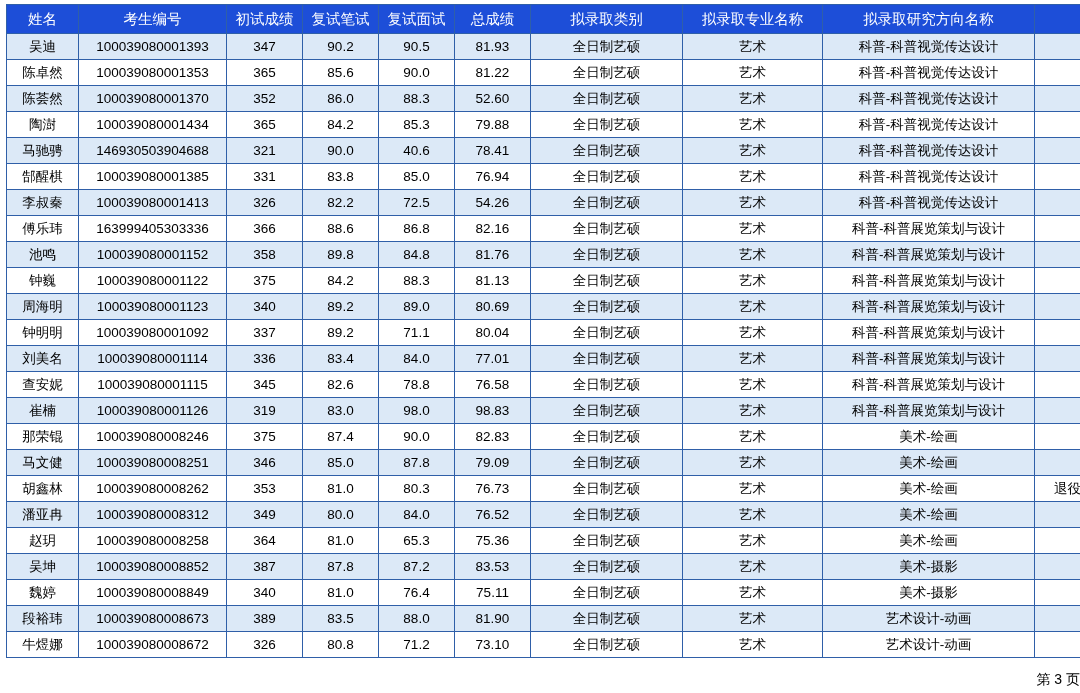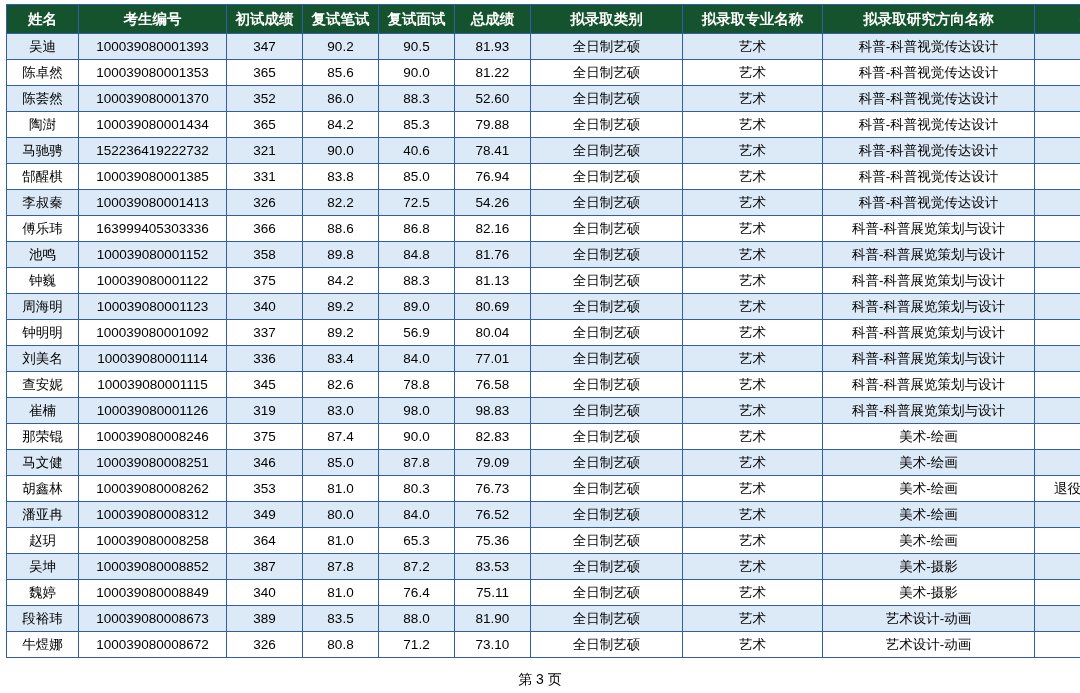--- a/index.html
+++ b/index.html
@@ -62,42 +62,42 @@
     border: 1px solid #2f5fa8;
     text-align: center;
     font-size: 13.5px;
     color: #000;
     height: 25px;
     padding: 0 2px;
     overflow: hidden;
     white-space: nowrap;
   }
   table.grid thead th {
-    background: #14532d;
+    background: #1d4ed8;
     color: #ffffff;
-    font-weight: bold;
+    font-weight: normal;
     font-size: 14.5px;
     height: 28px;
     border: 1px solid #2f5fa8;
   }
   tbody tr.alt td {
     background: #dce9f7;
   }
   tbody tr.plain td {
     background: #ffffff;
   }
   td.num {
     font-family: "Liberation Sans", sans-serif;
   }
   .footer {
     position: absolute;
     left: 0;
     bottom: 8px;
     width: 1080px;
-    text-align: center;
+    text-align: right;
     font-size: 14px;
     color: #000;
     z-index: 10;
   }
 </style>
 </head>
 <body>
 
 <div id="page">
 
@@ -177,21 +177,21 @@
           <td class="num">84.2</td>
           <td class="num">85.3</td>
           <td class="num">79.88</td>
           <td>全日制艺硕</td>
           <td>艺术</td>
           <td>科普-科普视觉传达设计</td>
           <td></td>
         </tr>
         <tr class="alt">
           <td>马驰骋</td>
-          <td class="num">152236419222732</td>
+          <td class="num">146930503904688</td>
           <td class="num">321</td>
           <td class="num">90.0</td>
           <td class="num">40.6</td>
           <td class="num">78.41</td>
           <td>全日制艺硕</td>
           <td>艺术</td>
           <td>科普-科普视觉传达设计</td>
           <td></td>
         </tr>
         <tr class="plain">
@@ -264,21 +264,21 @@
           <td>全日制艺硕</td>
           <td>艺术</td>
           <td>科普-科普展览策划与设计</td>
           <td></td>
         </tr>
         <tr class="plain">
           <td>钟明明</td>
           <td class="num">100039080001092</td>
           <td class="num">337</td>
           <td class="num">89.2</td>
-          <td class="num">56.9</td>
+          <td class="num">71.1</td>
           <td class="num">80.04</td>
           <td>全日制艺硕</td>
           <td>艺术</td>
           <td>科普-科普展览策划与设计</td>
           <td></td>
         </tr>
         <tr class="alt">
           <td>刘美名</td>
           <td class="num">100039080001114</td>
           <td class="num">336</td>

